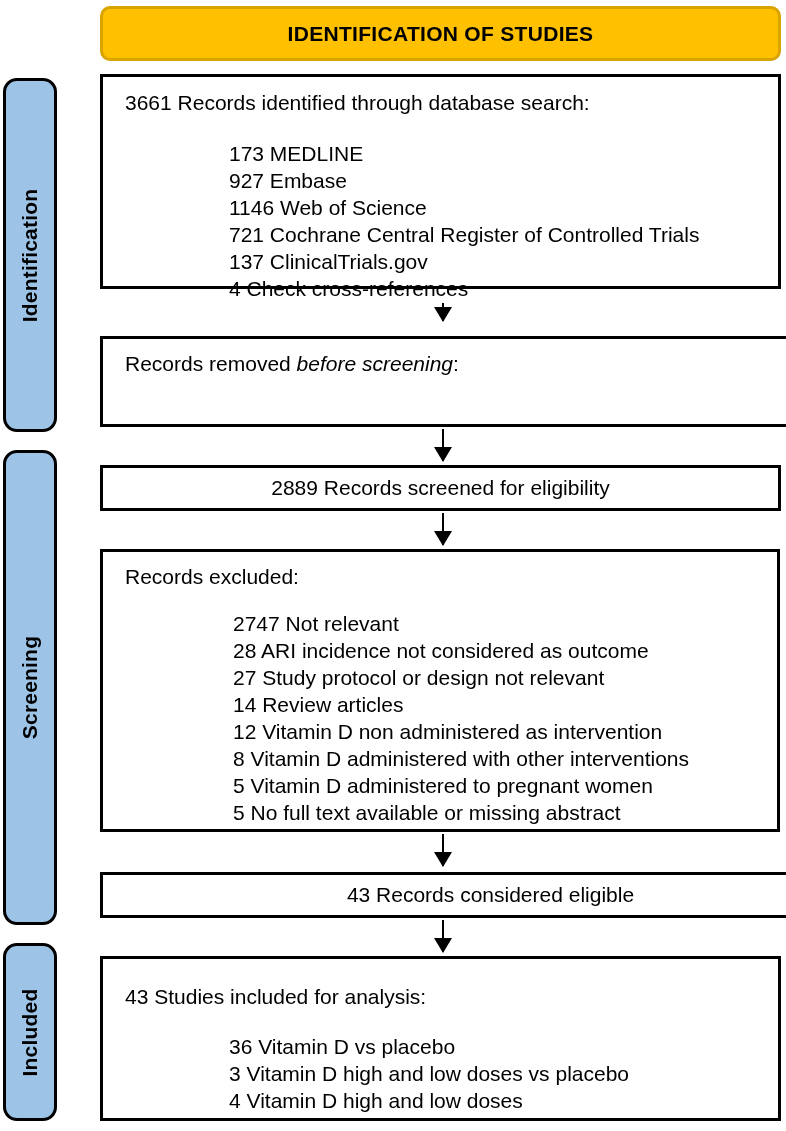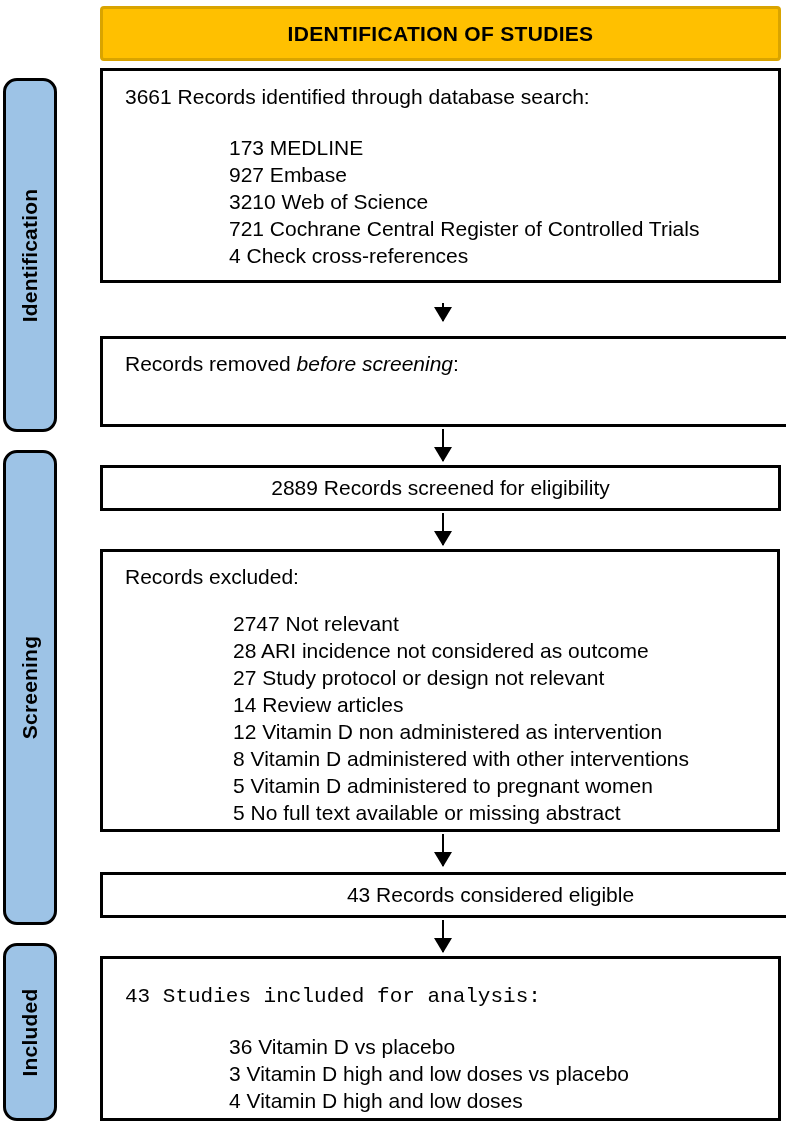--- a/index.html
+++ b/index.html
@@ -40,21 +40,21 @@
     font-size: 21px;
     letter-spacing: 0.2px;
     line-height: 1;
   }
 
   
   .banner {
     position: absolute;
     background: #FFC000;
     border: 3px solid #D9A400;
-    border-radius: 4px;
+    border-radius: 10px;
     box-sizing: border-box;
     display: flex;
     align-items: center;
     justify-content: center;
     font-weight: bold;
     font-size: 21px;
     letter-spacing: 0.3px;
   }
 
   
@@ -131,27 +131,28 @@
   <div class="stage-pill" style="top:450px; height:475px;">
     <span class="stage-text">Screening</span>
   </div>
 
   <div class="stage-pill" style="top:943px; height:178px;">
     <span class="stage-text">Included</span>
   </div>
 
   <div class="banner" style="left:100px; top:6px; width:681px; height:55px;">IDENTIFICATION OF STUDIES</div>
 
-  <div class="flow-box" style="left:100px; top:68px; width:681px; height:215px;">
+  <div class="flow-box" style="left:100px; top:74px; width:681px; height:215px;">
     <div class="box-head" style="top:14px;">3661 Records identified through database search:</div>
     <ul class="sub-list" style="top:55px;">
       <li>173 MEDLINE</li>
       <li>927 Embase</li>
-      <li>3210 Web of Science</li>
+      <li>1146 Web of Science</li>
       <li>721 Cochrane Central Register of Controlled Trials</li>
+      <li>137 ClinicalTrials.gov</li>
       <li>4 Check cross-references</li>
     </ul>
   </div>
 
   <div class="arrow" style="left:442px; top:303px; height:18px;"></div>
 
   <div class="flow-box" style="left:100px; top:336px; width:692px; height:91px;">
     <div class="box-head" style="top:13px;"><span>Records removed </span><em>before screening</em><span>:</span></div>
   </div>
 
@@ -179,21 +180,21 @@
 
   <div class="arrow" style="left:442px; top:834px; height:32px;"></div>
 
   <div class="flow-box centered" style="left:100px; top:872px; width:781px; height:46px;">
     <span class="center-text">43 Records considered eligible</span>
   </div>
 
   <div class="arrow" style="left:442px; top:920px; height:32px;"></div>
 
   <div class="flow-box" style="left:100px; top:956px; width:681px; height:165px;">
-    <div class="box-head" style="top:26px;font-family:Liberation Mono, monospace;">43 Studies included for analysis:</div>
+    <div class="box-head" style="top:26px;">43 Studies included for analysis:</div>
     <ul class="sub-list" style="top:66px;">
       <li>36 Vitamin D vs placebo</li>
       <li>3 Vitamin D high and low doses vs placebo</li>
       <li>4 Vitamin D high and low doses</li>
     </ul>
   </div>
 
 </div>
 
 </body></html>

